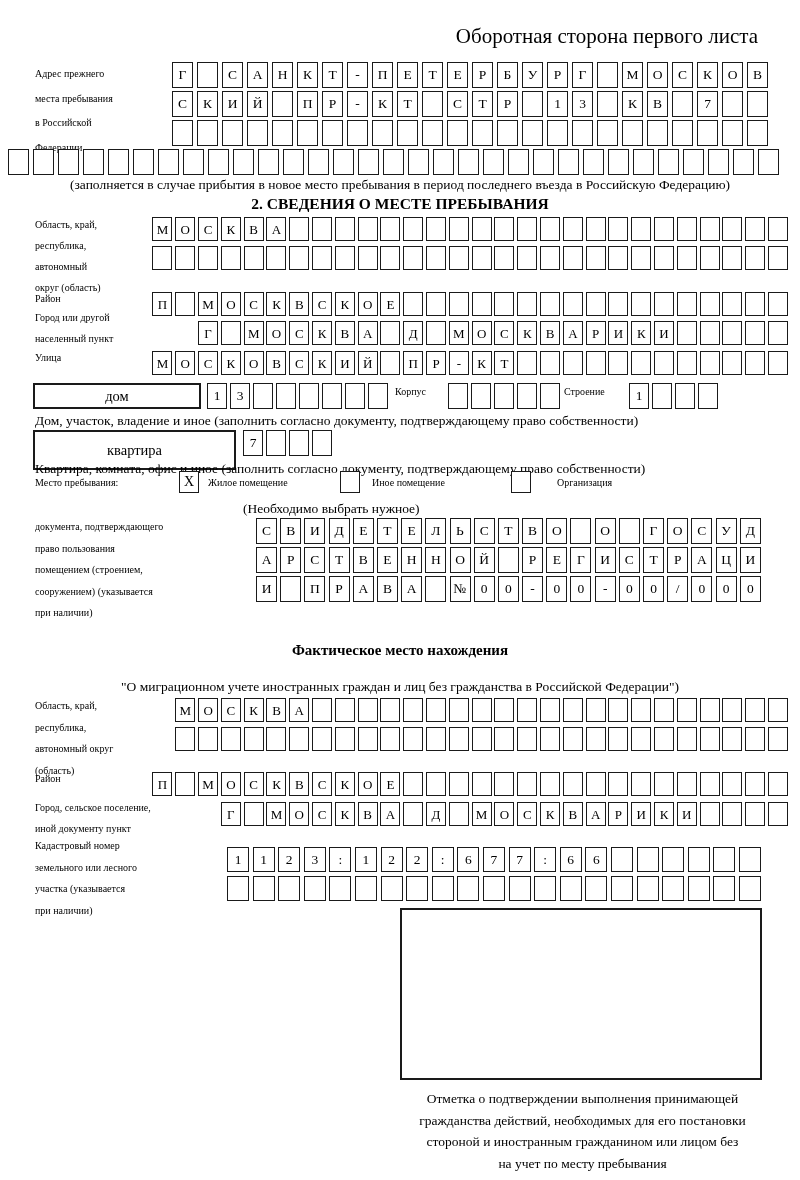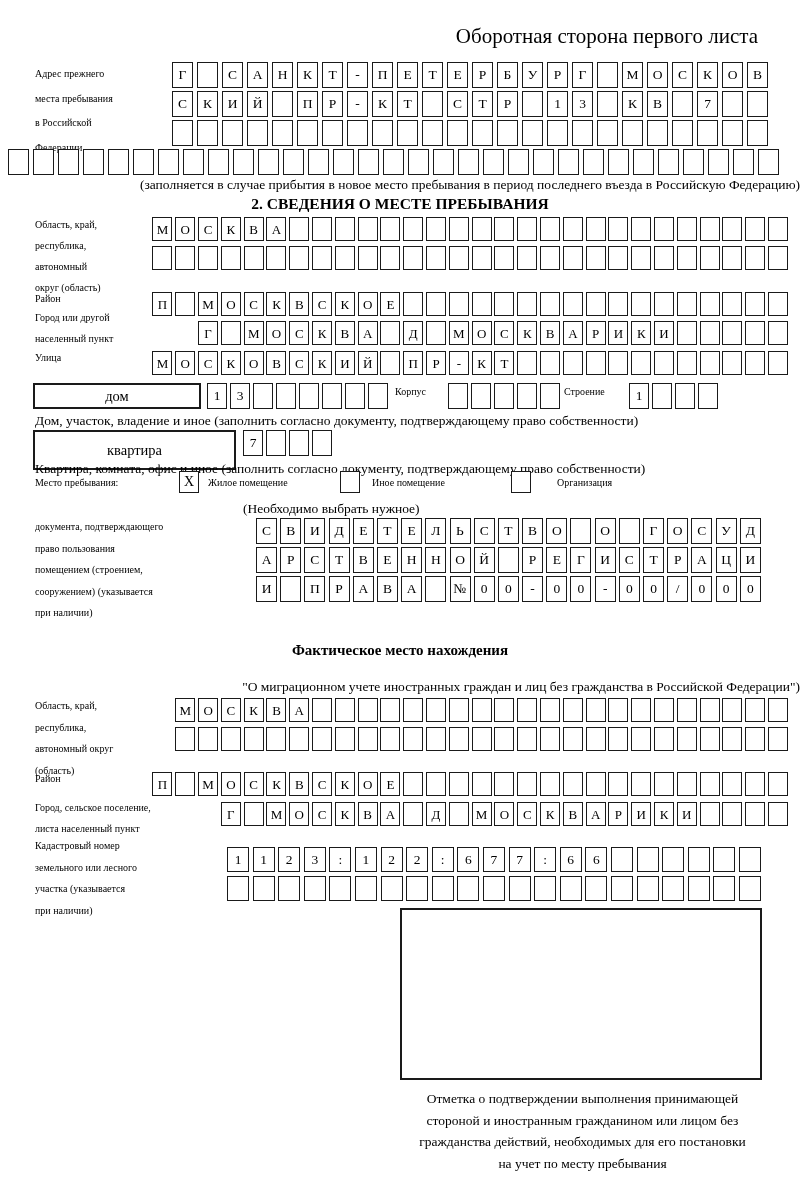--- a/index.html
+++ b/index.html
@@ -1,21 +1,21 @@
 <!DOCTYPE html>
 <html><head>
 <meta charset="utf-8">
 <style>
   html,body{margin:0;padding:0;background:#fff}
   .page{position:relative;width:800px;height:1180px;background:#fff;
         font-family:"Liberation Serif","DejaVu Serif",serif;color:#000;overflow:hidden}
   .note{position:absolute;font-size:21px;white-space:nowrap}
   .label{position:absolute;font-size:10px;white-space:nowrap}
   .caption{position:absolute;font-size:13.5px;white-space:nowrap}
-  .center{left:0;width:100%;text-align:right}
+  .center{left:0;width:100%;text-align:center}
   .h2title{position:absolute;left:0;width:100%;text-align:center;font-weight:bold;font-size:15.5px}
   .btitle{position:absolute;left:0;width:100%;text-align:center;font-weight:bold;font-size:15px}
   .boxrow{position:absolute;display:flex}
   .cell{box-sizing:border-box;border:1.9px solid #1a1a1a;display:flex;align-items:center;
         justify-content:center;background:#fff;line-height:1}
   .sz-a{gap:4px}   .sz-a .cell{width:21px;height:26px;font-size:13.5px}
   .sz-b{gap:2.8px} .sz-b .cell{width:20px;height:24px;font-size:13px}
   .sz-c{gap:3.2px} .sz-c .cell{width:21px;height:26px;font-size:13.5px}
   .sz-d{gap:3.6px} .sz-d .cell{width:22px;height:25px;font-size:13.5px}
   .sz-e{gap:3px}   .sz-e .cell{width:20px;height:26px;font-size:13.5px}
@@ -536,21 +536,21 @@
       <span class="cell"></span>
       <span class="cell"></span>
       <span class="cell"></span>
       <span class="cell"></span>
       <span class="cell"></span>
       <span class="cell"></span>
     </div>
 
   <div class="label" style="top:797px;left:35px;line-height:21px">
       <div>Город, сельское поселение,</div>
-      <div>листа населенный пункт</div>
+      <div>иной документу пункт</div>
     </div>
   <div class="boxrow sz-b" style="top:802px;right:12px">
       <span class="cell">Г</span>
       <span class="cell"></span>
       <span class="cell">М</span>
       <span class="cell">О</span>
       <span class="cell">С</span>
       <span class="cell">К</span>
       <span class="cell">В</span>
       <span class="cell">А</span>
@@ -622,18 +622,18 @@
       <span class="cell"></span>
       <span class="cell"></span>
       <span class="cell"></span>
       <span class="cell"></span>
       <span class="cell"></span>
     </div>
 
   <div class="markbox" style="top:908px;left:400px;width:362px;height:172px"></div>
   <div class="mcaption" style="top:1088px;left:385px;width:395px;line-height:21.5px">
       <div>Отметка о подтверждении выполнения принимающей</div>
+      <div>гражданства действий, необходимых для его постановки</div>
       <div>стороной и иностранным гражданином или лицом без</div>
-      <div>гражданства действий, необходимых для его постановки</div>
       <div>на учет по месту пребывания</div>
     </div>
 
 </div>
 
 </body></html>

